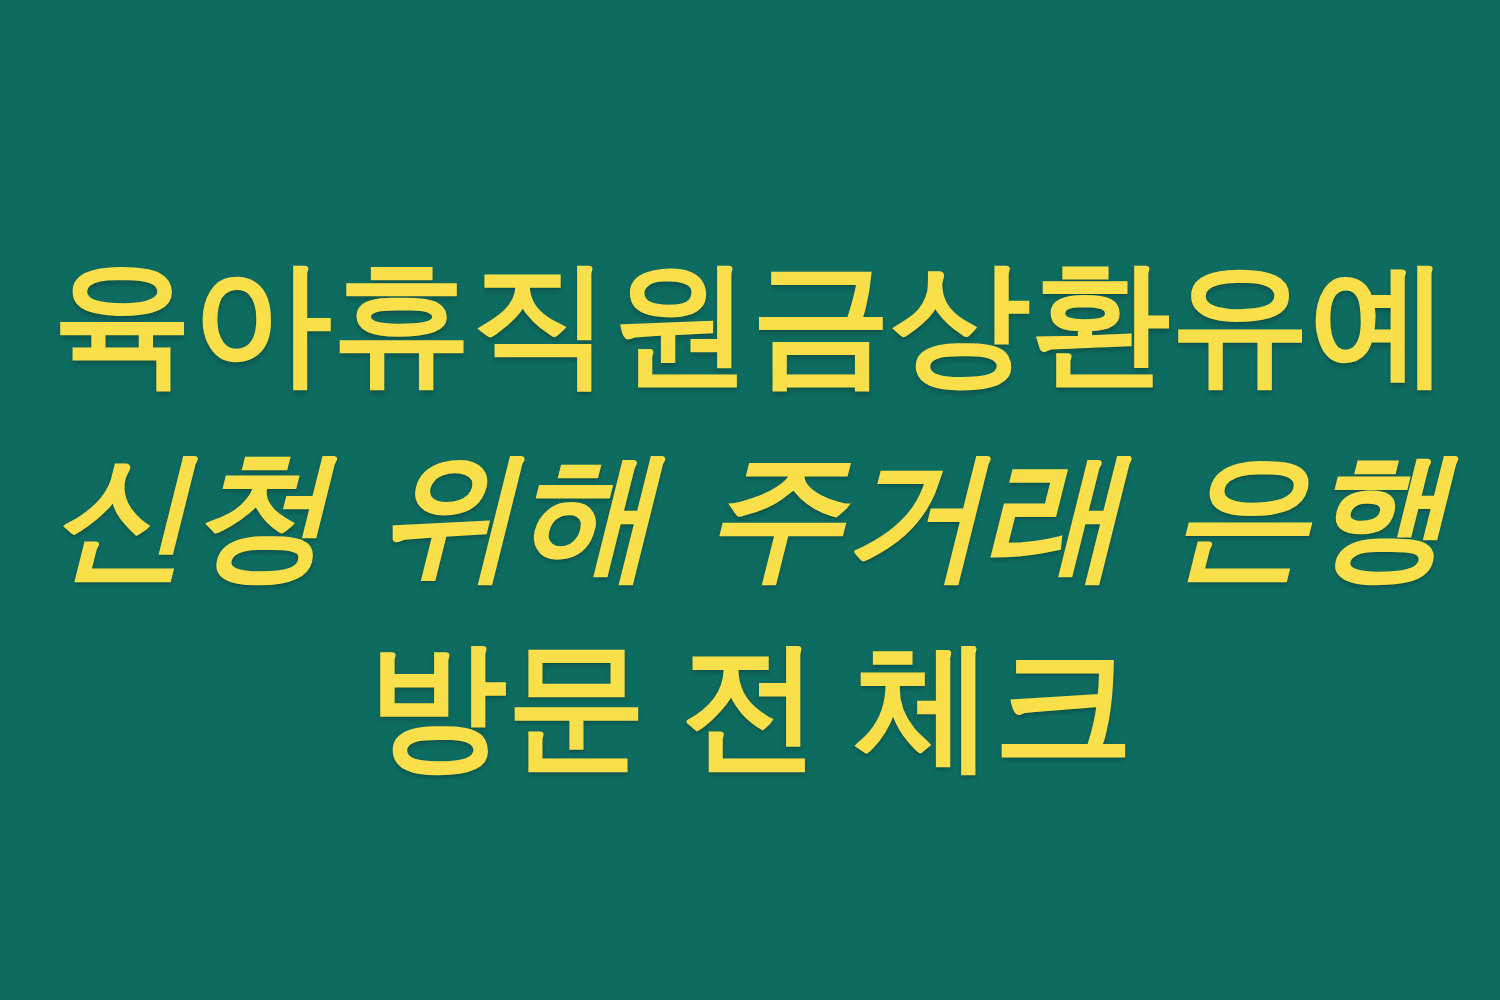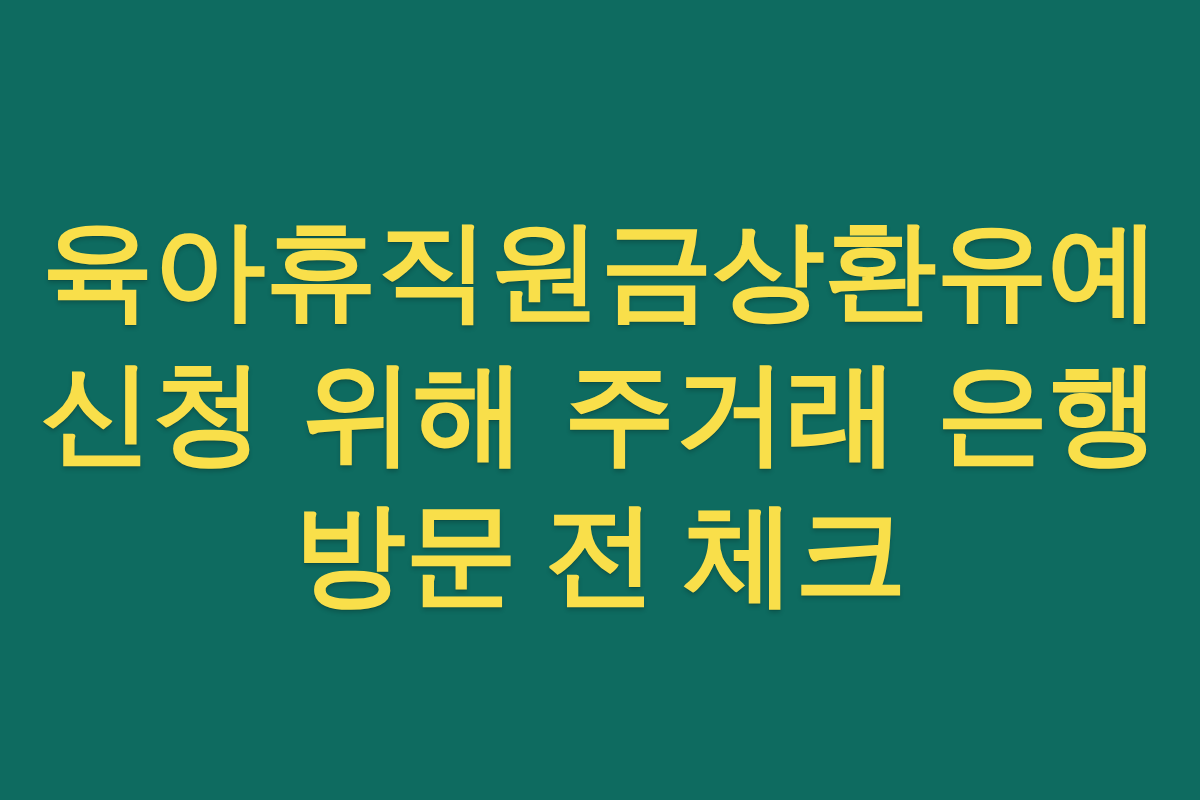--- a/index.html
+++ b/index.html
@@ -33,21 +33,21 @@
   .headline-block {
     position: relative;
     width: 100%;
     padding: 0 52px;
     box-sizing: border-box;
     text-align: right;
     display: flex;
     flex-direction: column;
     align-items: center;
     justify-content: center;
-    gap: 4px;
+    gap: 15px;
     
     transform: translateY(12px);
   }
 
   .headline-line {
     display: block;
     color: #f9df4a;
     font-family: "DejaVu Sans", "Liberation Sans", sans-serif;
     font-weight: 700;
     letter-spacing: -0.5px;
@@ -61,20 +61,21 @@
 
   
   .headline-line.line-1 {
     font-size: 108px;
     transform: scaleX(1.04);
   }
 
   .headline-line.line-2 {
     font-size: 112px;
     transform: scaleX(1.0);
+    font-style: italic;
   }
 
   .headline-line.line-3 {
     font-size: 112px;
     transform: scaleX(1.0);
     font-family: Liberation Serif, serif;
   }
 </style>
 </head>
 <body>

